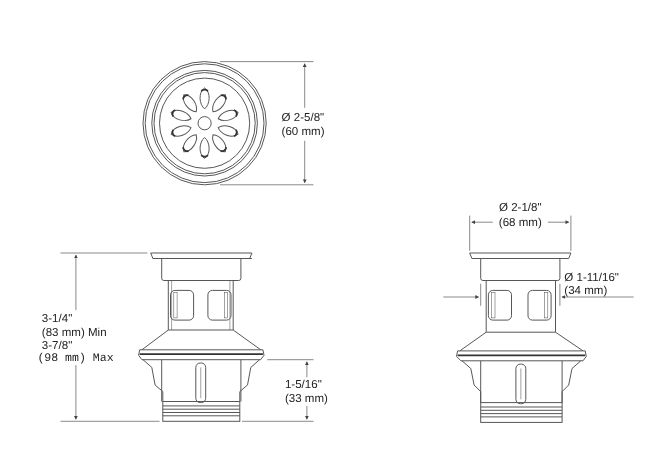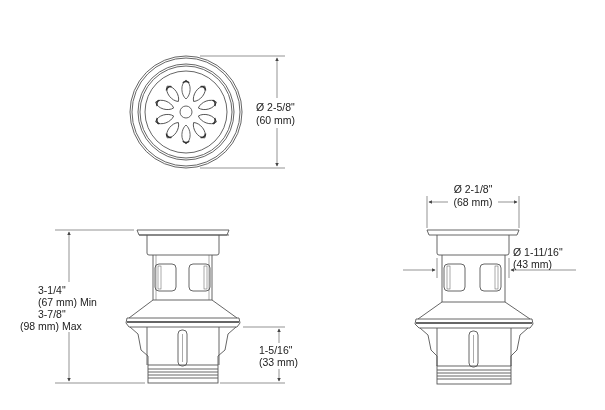--- a/index.html
+++ b/index.html
@@ -134,24 +134,24 @@
     <line x1="509" y1="258" x2="509" y2="278"></line>
     <line x1="403" y1="270" x2="435" y2="270" marker-end="url(#arr)"></line>
     <line x1="576" y1="270" x2="511" y2="270" marker-end="url(#arr)"></line>
   </g>
 </svg>
 
 <div class="lbl" style="left:256px; top:101px;">Ø 2-5/8"</div>
 <div class="lbl" style="left:256px; top:114px;">(60 mm)</div>
 
 <div class="lbl" style="left:38px; top:284px;">3-1/4"</div>
-<div class="lbl" style="left:38px; top:296px;">(67 mm) Min</div>
+<div class="lbl" style="left:38px; top:296px;">(83 mm) Min</div>
 <div class="lbl" style="left:38px; top:308px;">3-7/8"</div>
-<div class="lbl" style="left:20px; top:320px;">(98 mm) Max</div>
+<div class="lbl" style="left:34px; top:320px;font-family:Liberation Mono, monospace;">(98 mm) Max</div>
 
 <div class="lbl" style="left:259px; top:344px;">1-5/16"</div>
 <div class="lbl" style="left:259px; top:356px;">(33 mm)</div>
 
 <div class="lbl center" style="left:443px; top:183px; width:60px;">Ø 2-1/8"</div>
 <div class="lbl center" style="left:443px; top:196px; width:60px;">(68 mm)</div>
 
 <div class="lbl" style="left:513px; top:246px;">Ø 1-11/16"</div>
-<div class="lbl" style="left:513px; top:258px;">(43 mm)</div>
+<div class="lbl" style="left:513px; top:258px;">(34 mm)</div>
 
 </body></html>

